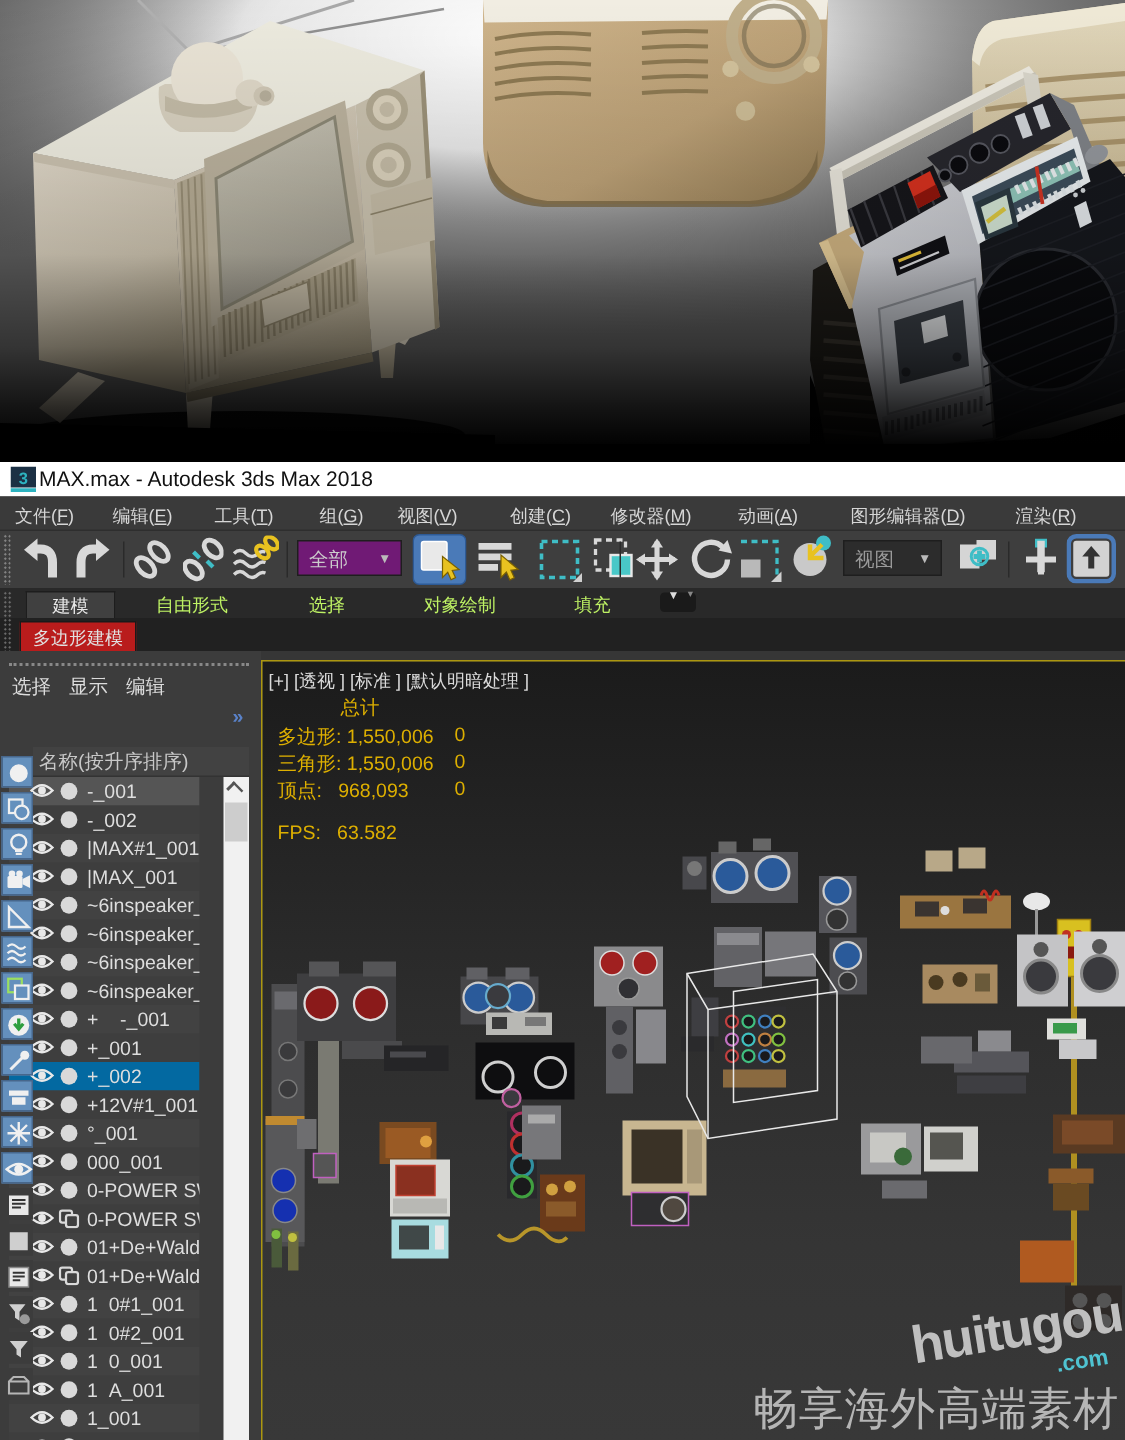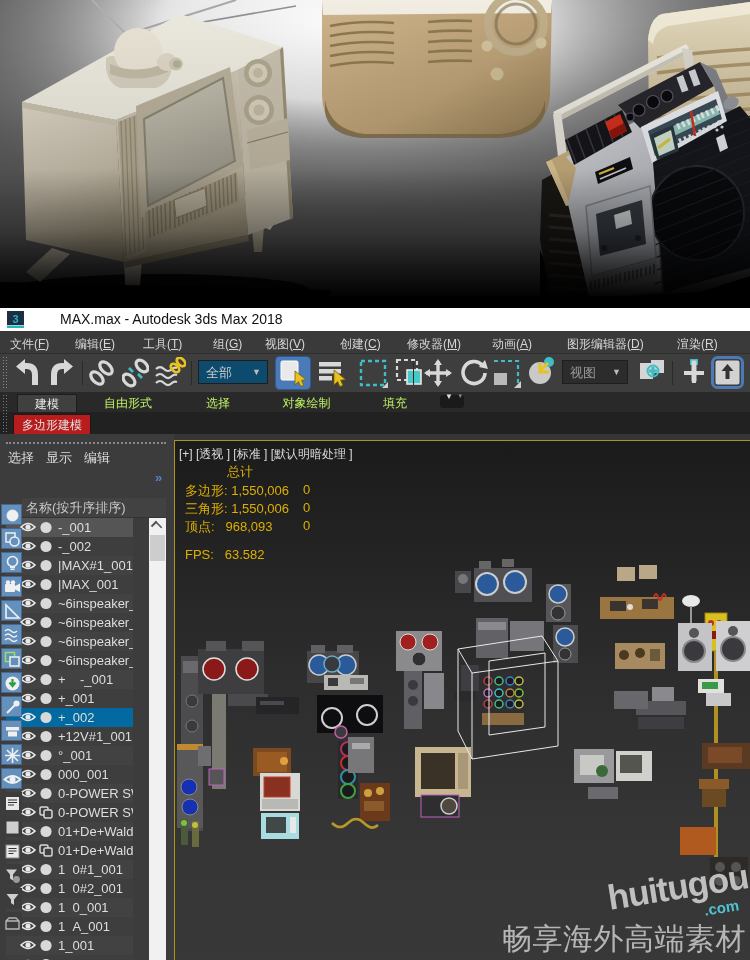--- a/index.html
+++ b/index.html
@@ -4,21 +4,21 @@
 <style>
 * { margin:0; padding:0; box-sizing:border-box; }
 html,body { width:750px; height:960px; overflow:hidden; background:#000; }
 body { font-family:"Liberation Sans", sans-serif; }
 #page { position:relative; width:750px; height:960px; overflow:hidden; }
 .abs { position:absolute; }
 
 #hero { left:0; top:0; width:750px; height:308px; }
 
 #titlebar { left:0; top:308px; width:750px; height:23px; background:#ffffff; }
-#titlebar .txt { position:absolute; left:26px; top:3px; font-size:14px; color:#111;margin-left:34px; }
+#titlebar .txt { position:absolute; left:26px; top:3px; font-size:14px; color:#111; }
 
 #menubar { left:0; top:331px; width:750px; height:23px; background:#3a3a3a; border-bottom:1px solid #2e2e2e; color:#d6d6d6; font-size:12px; }
 #menubar span.mi { position:absolute; top:5px; }
 #menubar u { text-decoration:underline; }
 
 #toolbar { left:0; top:354px; width:750px; height:38px; background:#3e3e3e; }
 .tsep { position:absolute; top:7px; width:1px; height:24px; background:#2a2a2a; }
 
 #ribbon1 { left:0; top:392px; width:750px; height:20px; background:#292929; }
 #ribbon1 .tab { position:absolute; top:2px; height:18px; line-height:18px; font-size:12px; color:#bef264; text-align:center; }
@@ -347,21 +347,21 @@
         <path d="M7 10 l4 4 M16 16 l4 4" stroke="#3fbdc6" stroke-width="2.8"></path>
       </svg>
 <svg style="position:absolute;left:154px;top:3px" width="32" height="32" viewBox="0 0 32 32">
         <path d="M2 12 q4 -4 8 0 q4 4 8 0 q2 -2 5 -1 M2 19 q4 -4 8 0 q4 4 8 0 q2 -2 5 -1 M2 26 q4 -4 8 0 q4 4 8 0 q2 -2 5 -1" fill="none" stroke="#d8d8d8" stroke-width="2.2"></path>
         <g stroke="#e8c220" stroke-width="2.8" fill="none">
           <ellipse cx="21" cy="11" rx="3.2" ry="5" transform="rotate(-45 21 11)"></ellipse>
           <ellipse cx="27" cy="5" rx="3.2" ry="5" transform="rotate(-45 27 5)"></ellipse>
         </g>
       </svg>
 <div class="tsep" style="left:191px"></div>
-<div style="position:absolute;left:198px;top:6px;width:70px;height:24px;background:#0c4a6e;border:1px solid #1e1e1e;color:#cccccc;font-size:13px;line-height:23px;padding-left:7px">全部<span style="position:absolute;right:6px;top:0;color:#bbb;font-size:9px">▼</span></div>
+<div style="position:absolute;left:198px;top:6px;width:70px;height:24px;background:#701a75;border:1px solid #1e1e1e;color:#cccccc;font-size:13px;line-height:23px;padding-left:7px">全部<span style="position:absolute;right:6px;top:0;color:#bbb;font-size:9px">▼</span></div>
 <svg style="position:absolute;left:275px;top:2px" width="36" height="34" viewBox="0 0 36 34">
         <rect x="0.5" y="0.5" width="35" height="33" rx="4" fill="#4a7ab8" stroke="#2d5a96"></rect>
         <rect x="6" y="5" width="17" height="19" rx="1.5" fill="#e9e9e9" stroke="#fff"></rect>
         <path d="M20 15 l0 14 3.5 -3.5 2.2 5 3 -1.4 -2.2 -4.8 4.6 -0.6 Z" fill="#e8c220" stroke="#7a6000" stroke-width="0.8"></path>
       </svg>
 <svg style="position:absolute;left:317px;top:4px" width="30" height="30" viewBox="0 0 30 30">
         <rect x="2" y="4" width="22" height="4.5" fill="#d8d8d8"></rect>
         <rect x="2" y="11" width="22" height="4.5" fill="#d8d8d8"></rect>
         <rect x="2" y="18" width="13" height="4.5" fill="#d8d8d8"></rect>
         <path d="M17 12 l0 15 3.6 -3.6 2.3 5.2 3 -1.4 -2.3 -5 4.8 -0.6 Z" fill="#e8c220" stroke="#7a6000" stroke-width="0.8"></path>

